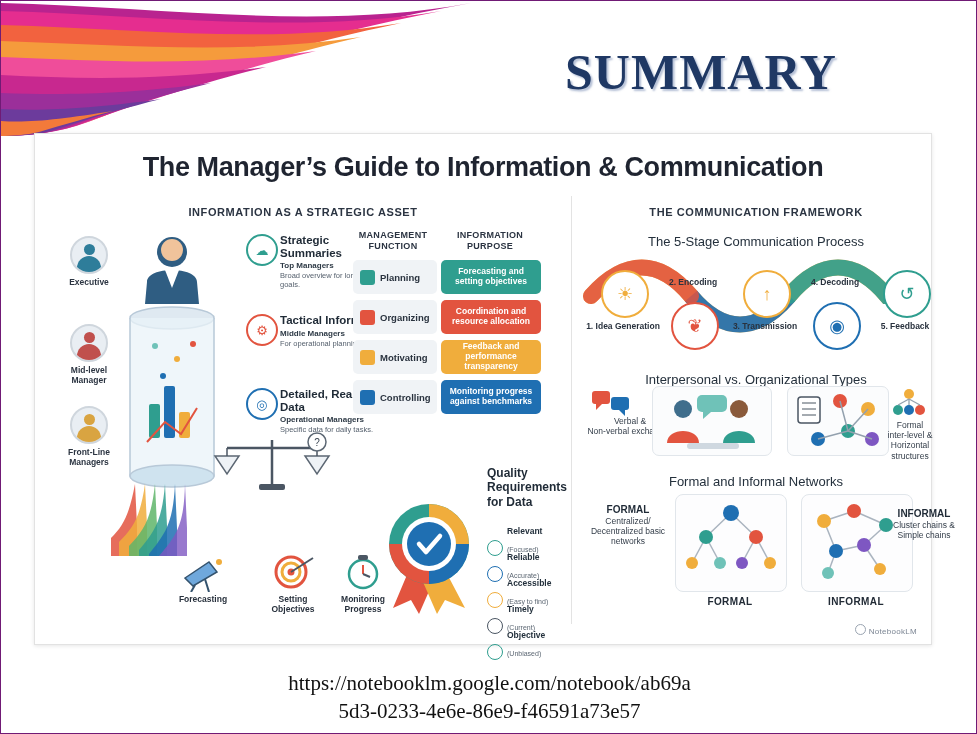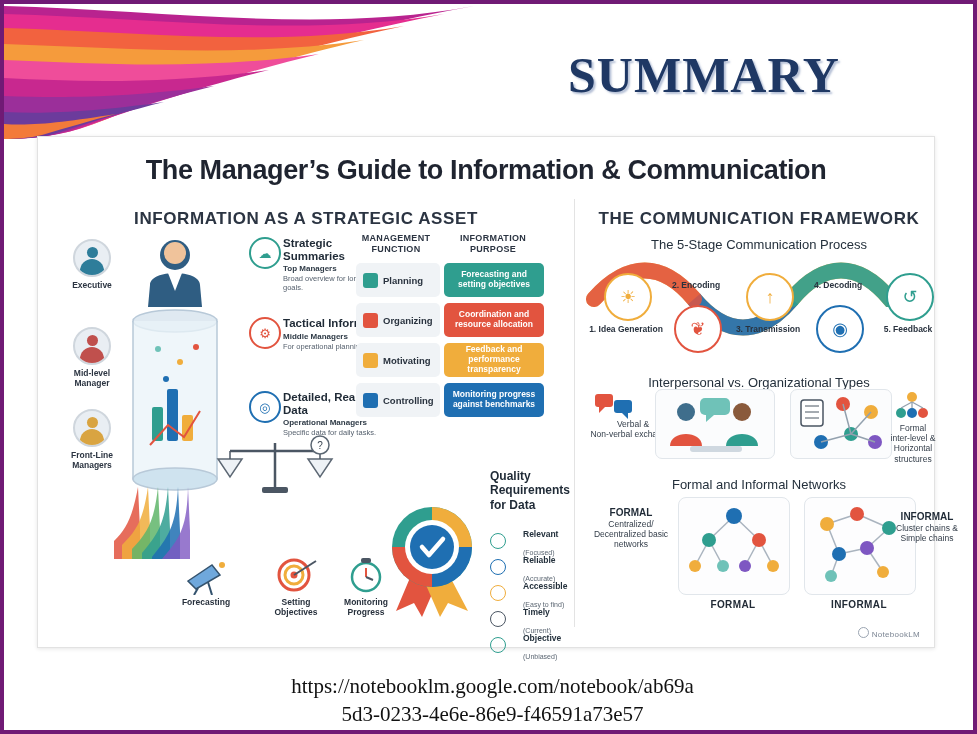--- a/index.html
+++ b/index.html
@@ -12,21 +12,21 @@
     height: 734px;
     font-family: "Liberation Sans", sans-serif;
     position: relative;
     overflow: hidden;
   }
   #slide {
     position: absolute;
     left: 0; top: 0;
     width: 977px; height: 734px;
     background: #ffffff;
-    border: 4px solid #701a75;
+    border: 1px solid #701a75;
     box-sizing: border-box;
     overflow: hidden;
   }
   
   .swoosh-wrap {
     position: absolute;
     left: 0; top: 0;
     width: 560px; height: 135px;
     overflow: hidden;
     pointer-events: none;
@@ -70,21 +70,21 @@
   .panel-divider {
     position: absolute;
     left: 536px;
     top: 62px;
     width: 1px;
     height: 428px;
     background: #e3e3e3;
   }
   .panel-heading {
     position: absolute;
-    font-size: 17px;
+    font-size: 11px;
     font-weight: bold;
     letter-spacing: 0.6px;
     color: #2b3442;
     text-align: center;
   }
   .sub-heading {
     position: absolute;
     font-size: 13px;
     font-weight: normal;
     color: #24303c;
@@ -217,22 +217,22 @@
   .qr-title {
     position: absolute;
     font-size: 12px;
     font-weight: bold;
     color: #1f2a36;
     line-height: 1.2;
   }
   .qr-item {
     position: absolute;
     display: flex;
-    align-items: center;
-    gap: 17px;
+    align-items: flex-end;
+    gap: 4px;
   }
   .qr-item .dot {
     width: 14px; height: 14px;
     border-radius: 50%;
     flex: 0 0 auto;
     border: 1.6px solid #2f9e8f;
     position: relative;
   }
   .qr-item .txt .a { font-size: 8.5px; font-weight: bold; color: #23303c; }
   .qr-item .txt .b { font-size: 7px; color: #5c6773; }

